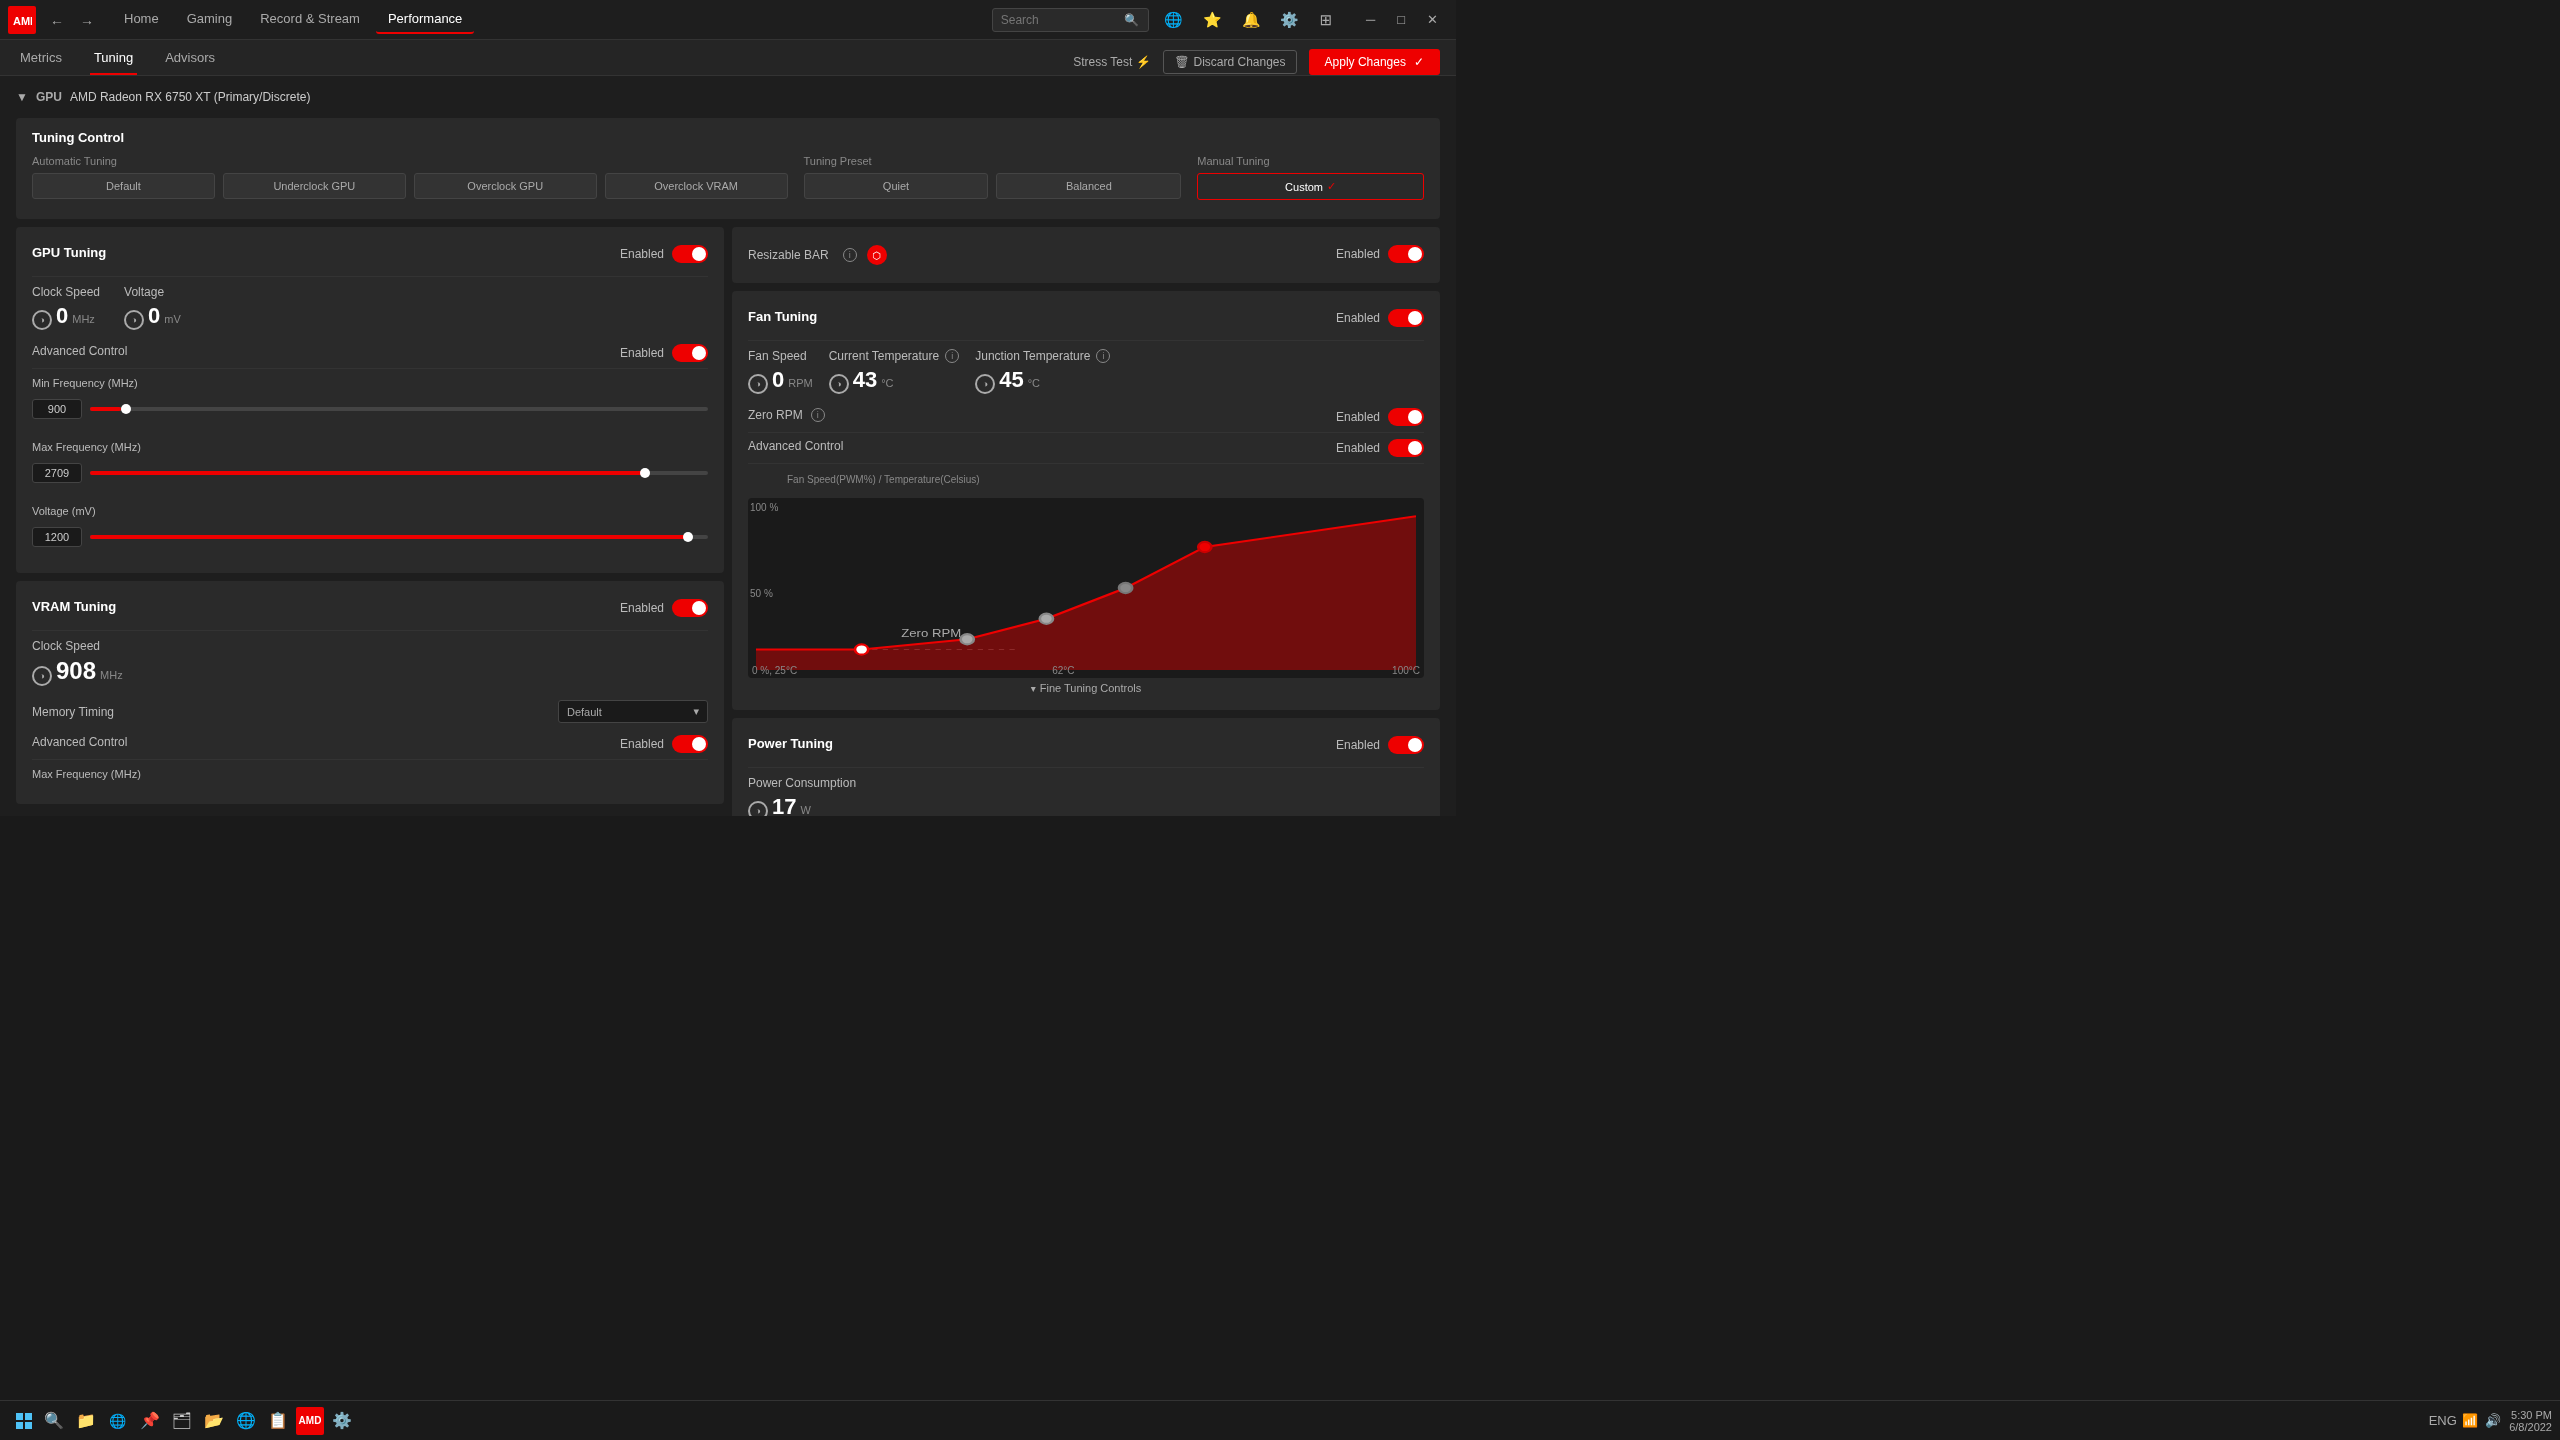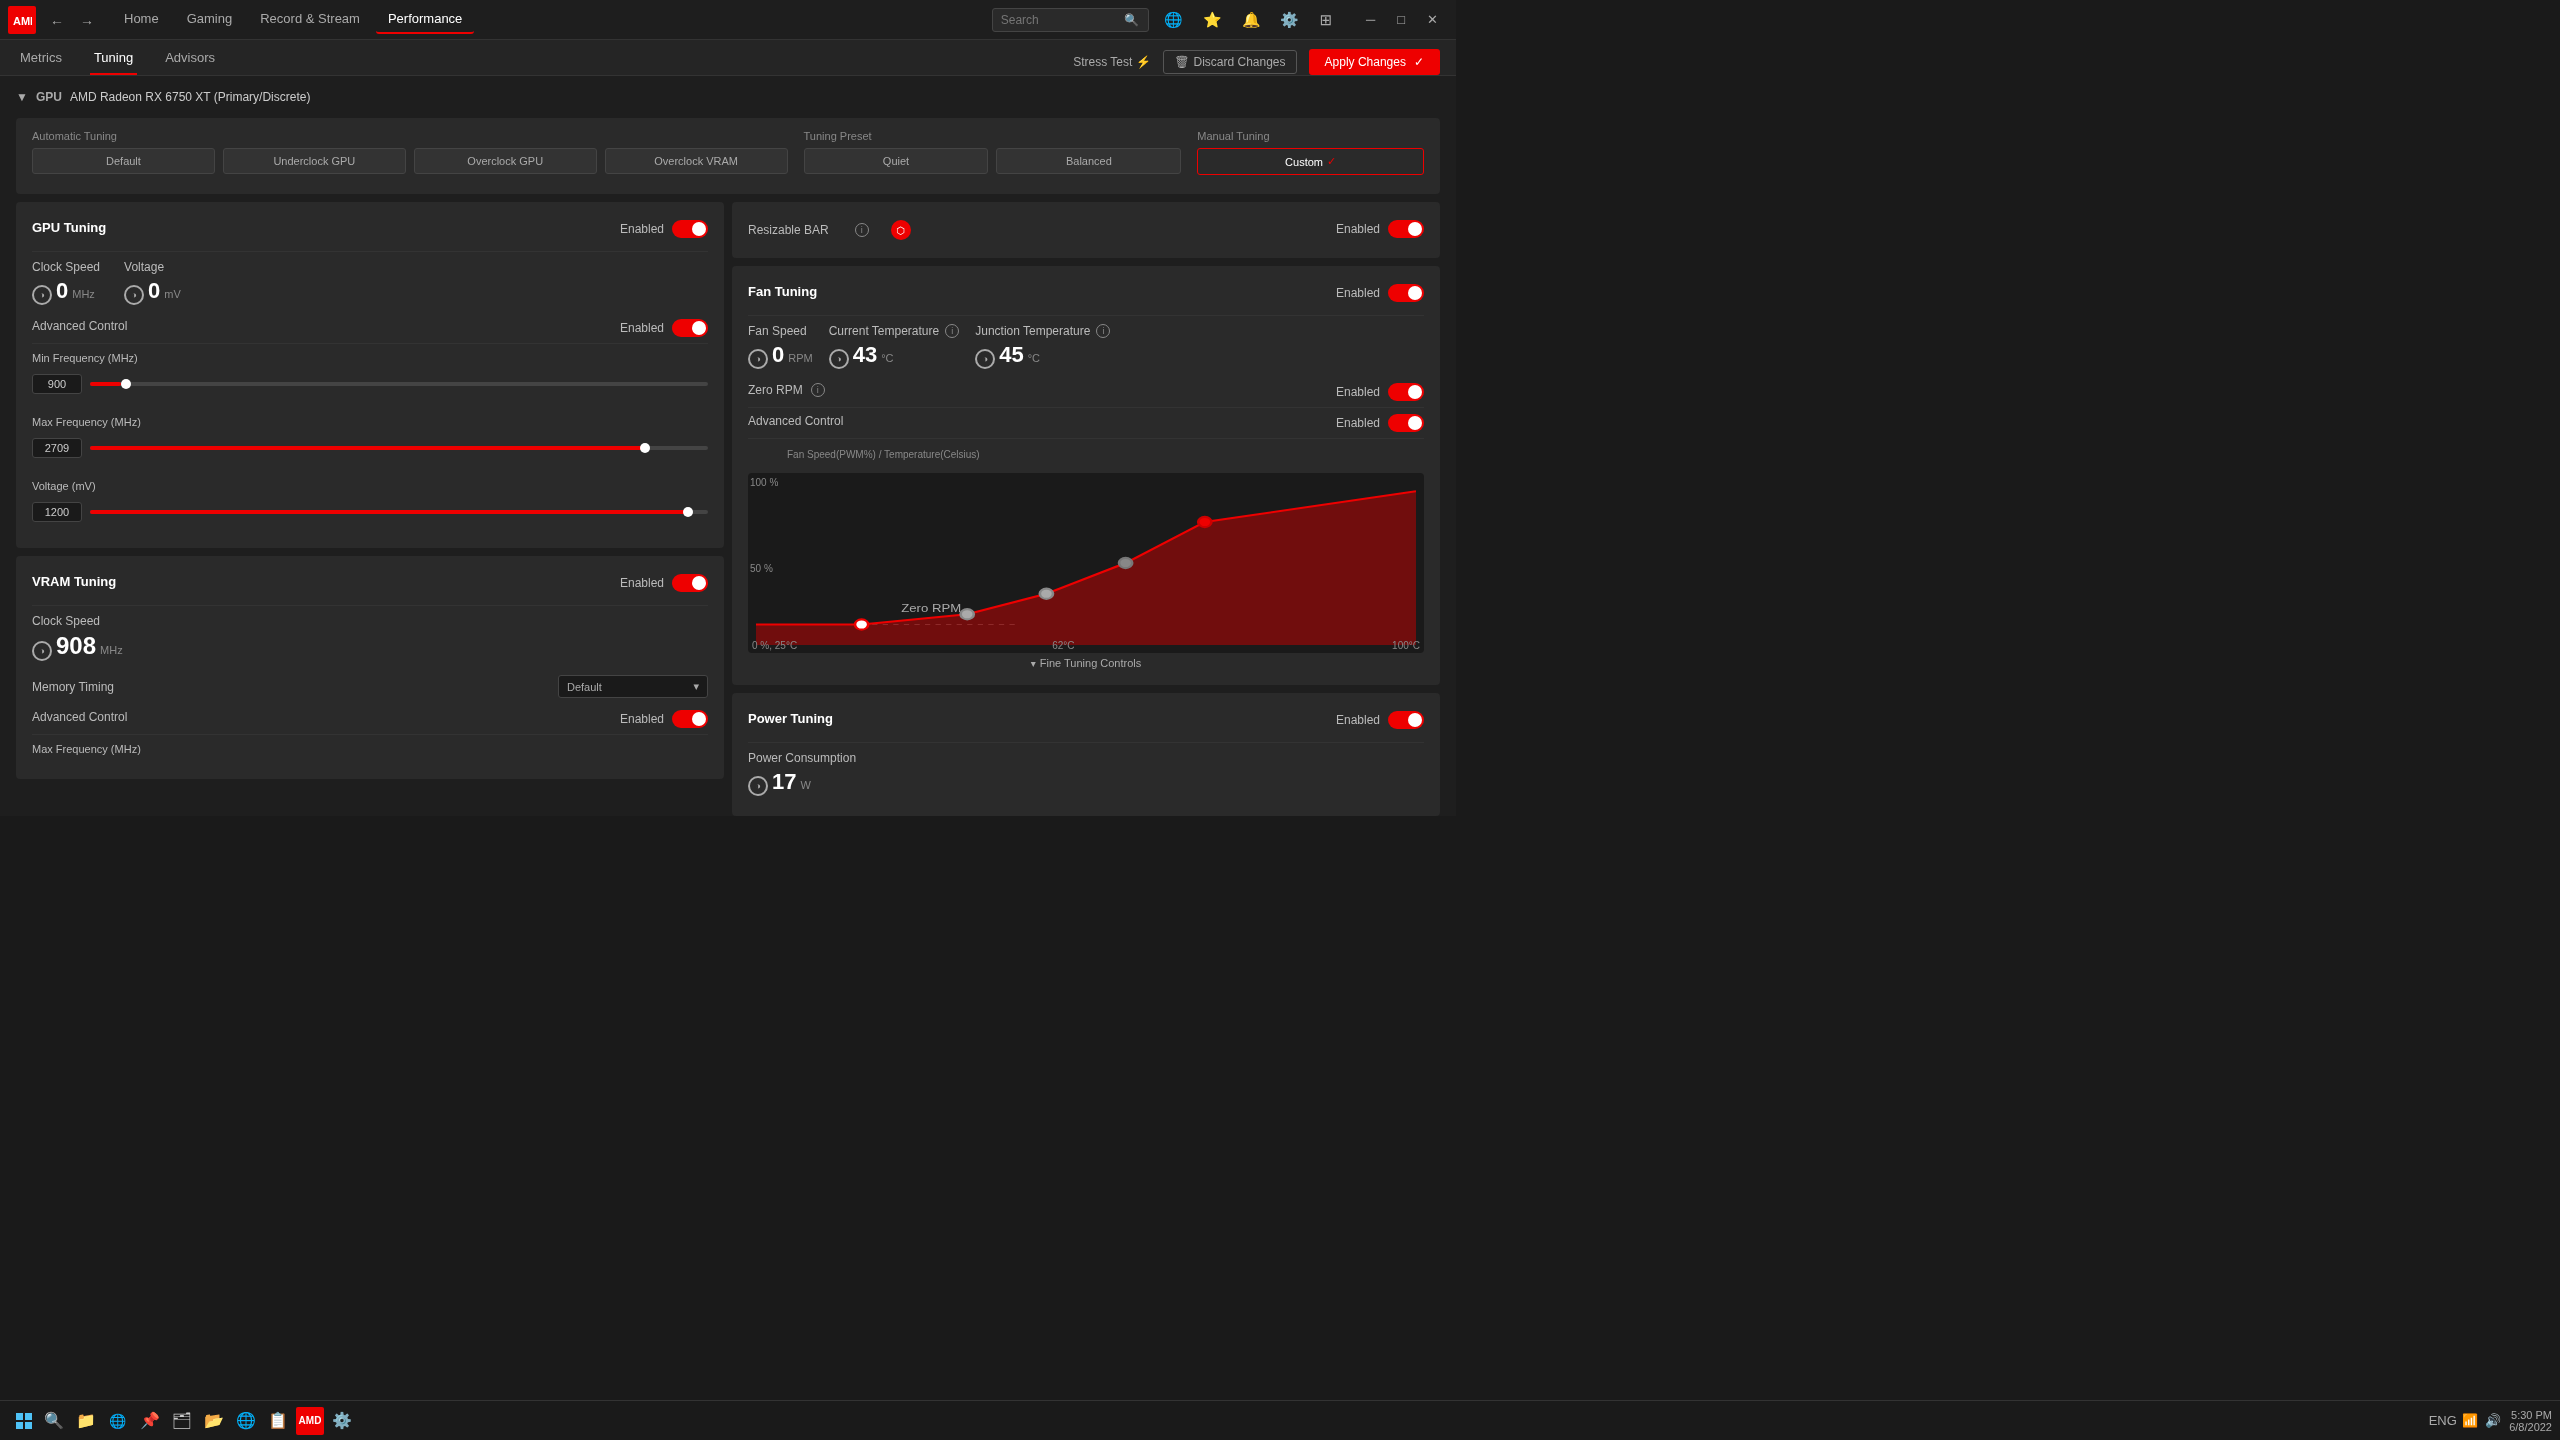--- a/index.html
+++ b/index.html
@@ -356,20 +356,21 @@
 
 <div class="main-content">
 
   <div class="gpu-header">
     <span class="gpu-chevron">▼</span>
     <span class="gpu-label">GPU</span>
     <span class="gpu-name">AMD Radeon RX 6750 XT (Primary/Discrete)</span>
   </div>
 
   <div class="tuning-section">
+    <div class="section-title">Tuning Control</div>
     <div style="display:flex; gap:16px;">
       <div style="flex:2;">
         <div class="tuning-sub-label">Automatic Tuning</div>
         <div class="tuning-row">
           <button class="preset-btn">Default</button>
           <button class="preset-btn">Underclock GPU</button>
           <button class="preset-btn">Overclock GPU</button>
           <button class="preset-btn">Overclock VRAM</button>
         </div>
       </div>
@@ -502,21 +503,21 @@
           <div class="slider-label">Max Frequency (MHz)</div>
         </div>
       </div>
 
     </div>
 
     <div class="col-right">
 
       <div class="section">
         <div class="control-row">
-          <div style="display:flex;align-items:center;gap:22px;">
+          <div style="display:flex;align-items:center;gap:10px;">
             <span class="control-label">Resizable BAR</span>
             <span class="info-icon">i</span>
             <div class="resizable-bar-icon">⬡</div>
           </div>
           <div style="display:flex;align-items:center;gap:8px;">
             <span class="control-value">Enabled</span>
             <div class="toggle"></div>
           </div>
         </div>
       </div>

